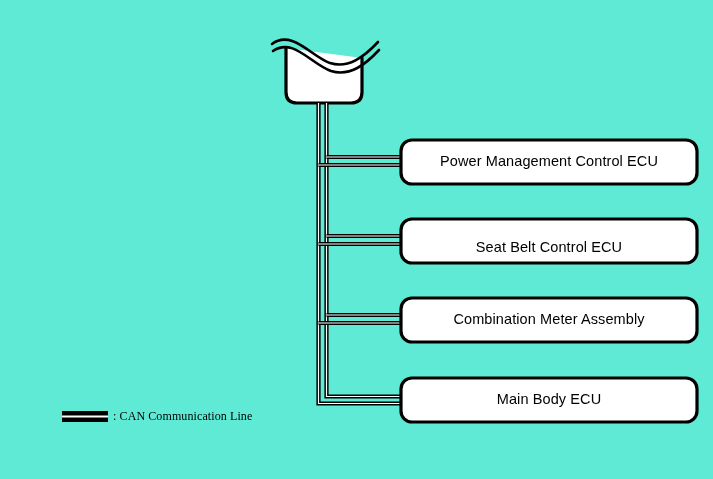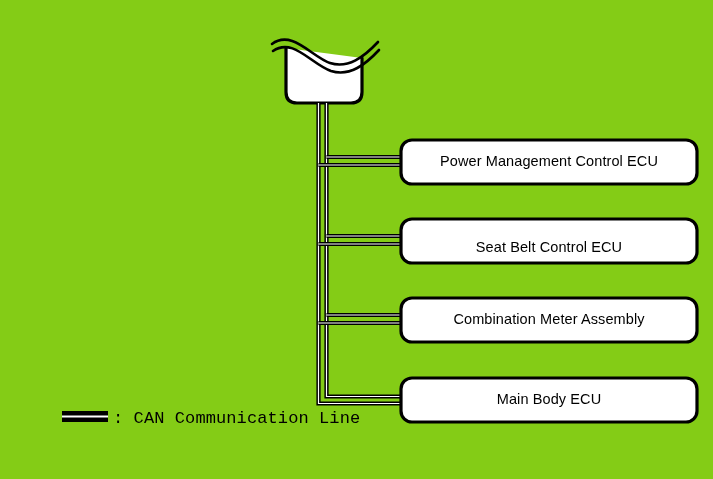--- a/index.html
+++ b/index.html
@@ -9,21 +9,21 @@
     background: #ffffff;
   }
   body {
     font-family: "Liberation Sans", sans-serif;
     color: #000000;
   }
   #canvas {
     position: relative;
     width: 713px;
     height: 479px;
-    background: #84cc16;
+    background: #5eead4;
     overflow: hidden;
   }
   #diagram-svg {
     position: absolute;
     left: 0;
     top: 0;
     width: 713px;
     height: 479px;
   }
   .ecu-label {
@@ -31,22 +31,22 @@
     text-align: center;
     font-family: "Liberation Sans", sans-serif;
     font-size: 14.5px;
     color: #000000;
     letter-spacing: 0.1px;
     white-space: nowrap;
     pointer-events: none;
   }
   .legend-text {
     position: absolute;
-    font-family: Liberation Mono, monospace;
-    font-size: 17px;
+    font-family: Liberation Serif, serif;
+    font-size: 12px;
     color: #000000;
     white-space: nowrap;
     letter-spacing: 0.1px;
   }
 </style>
 </head>
 <body>
 
 <div id="canvas">
 

